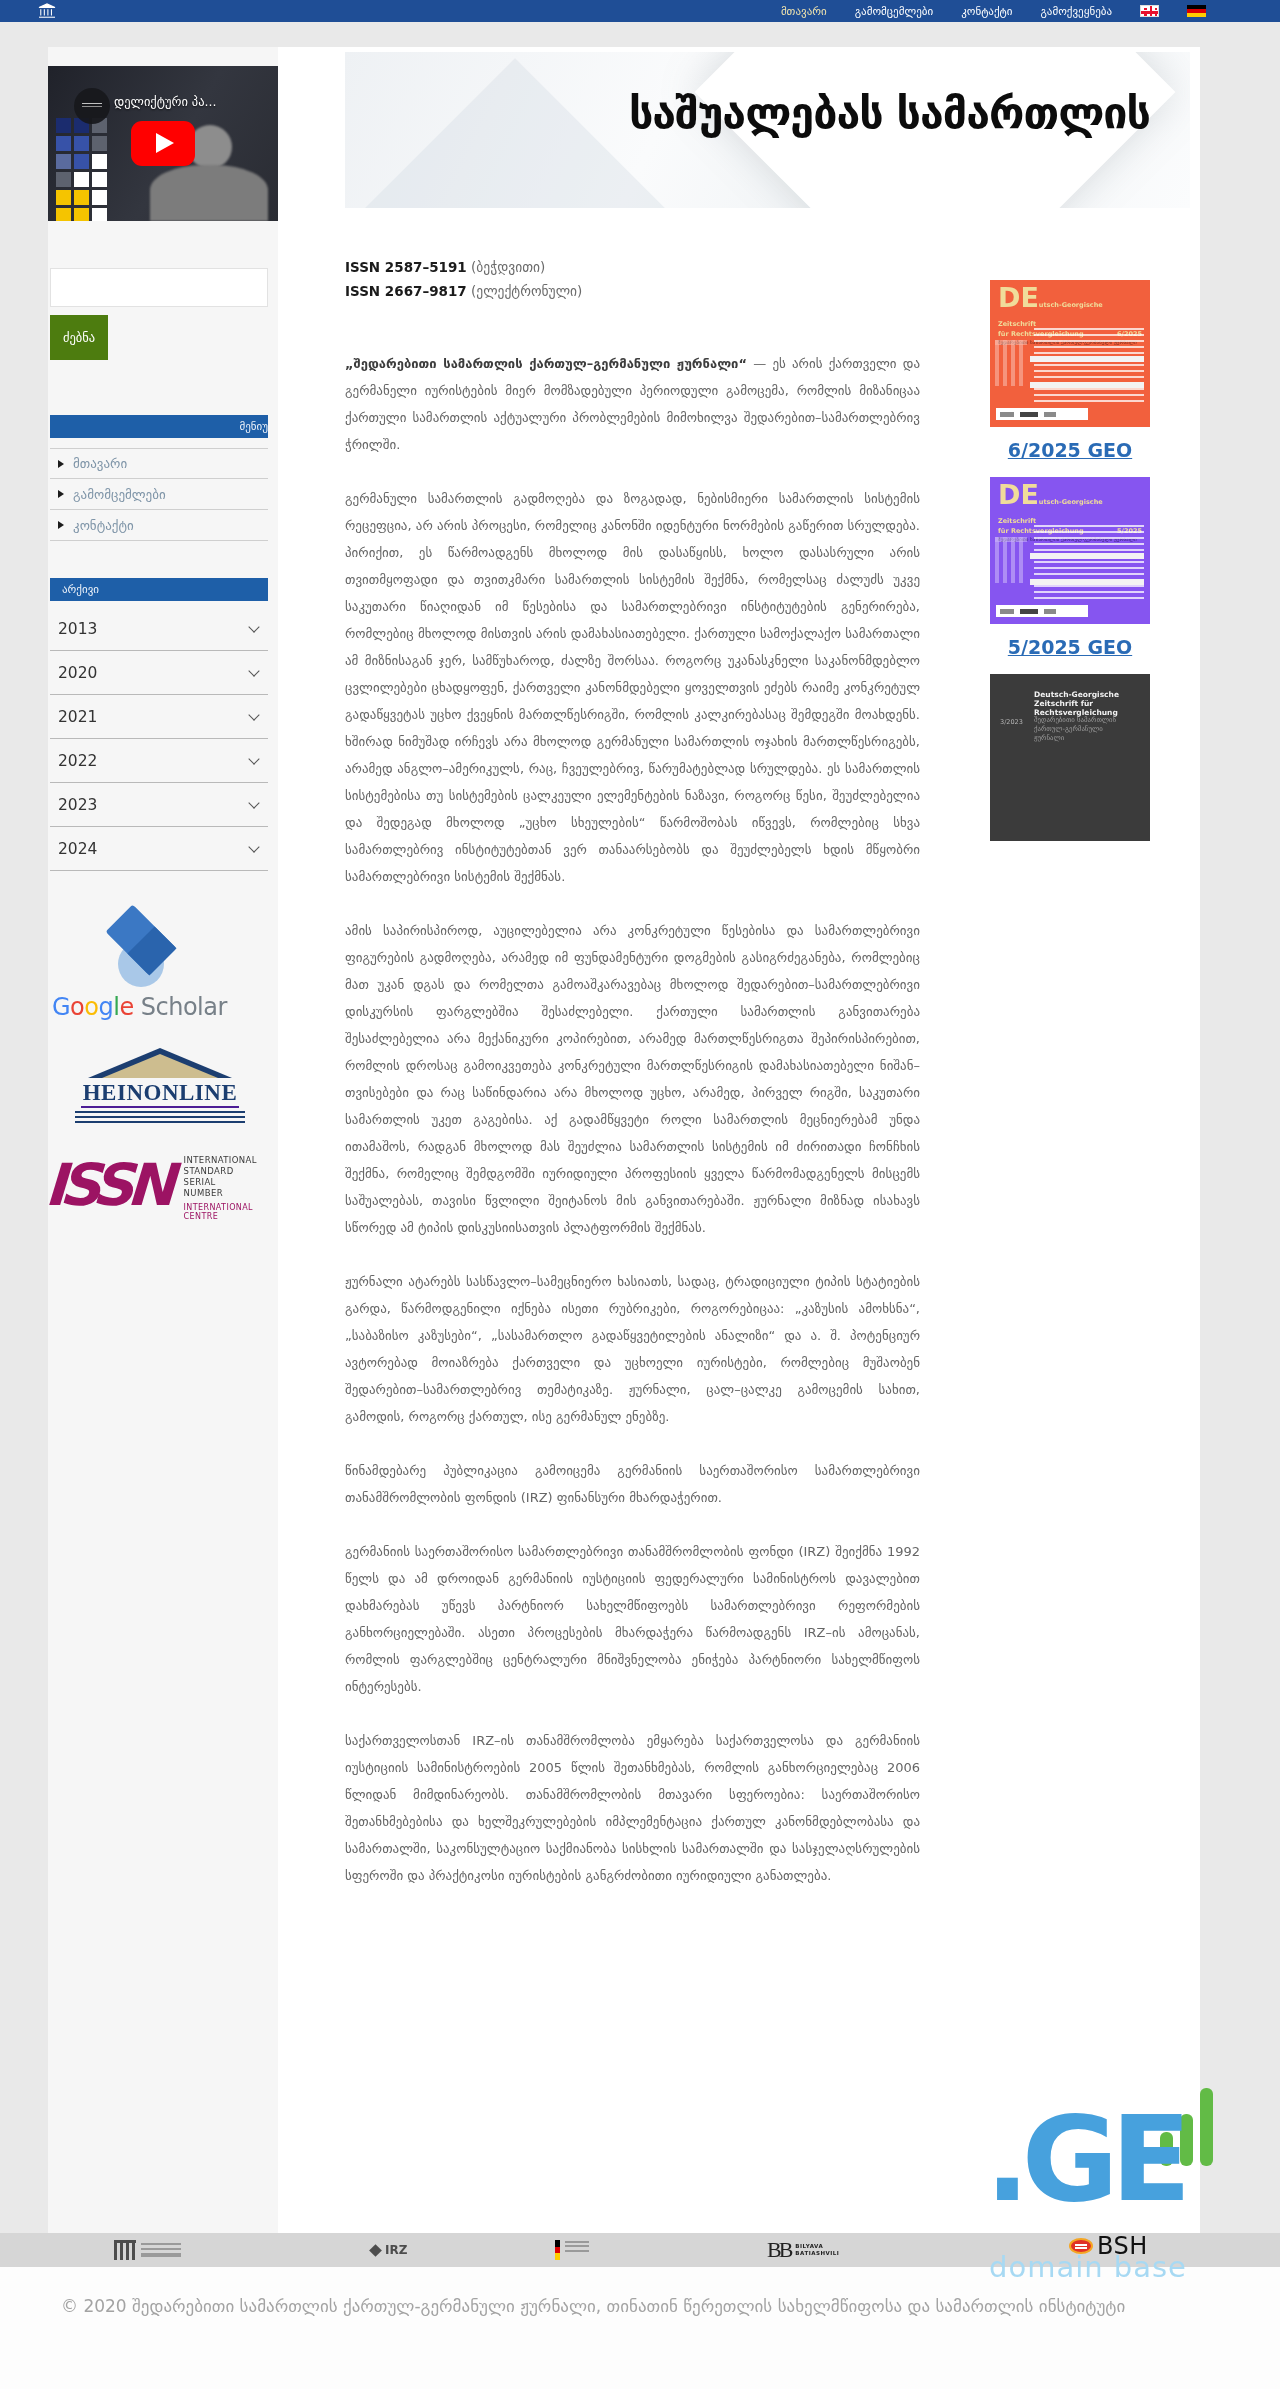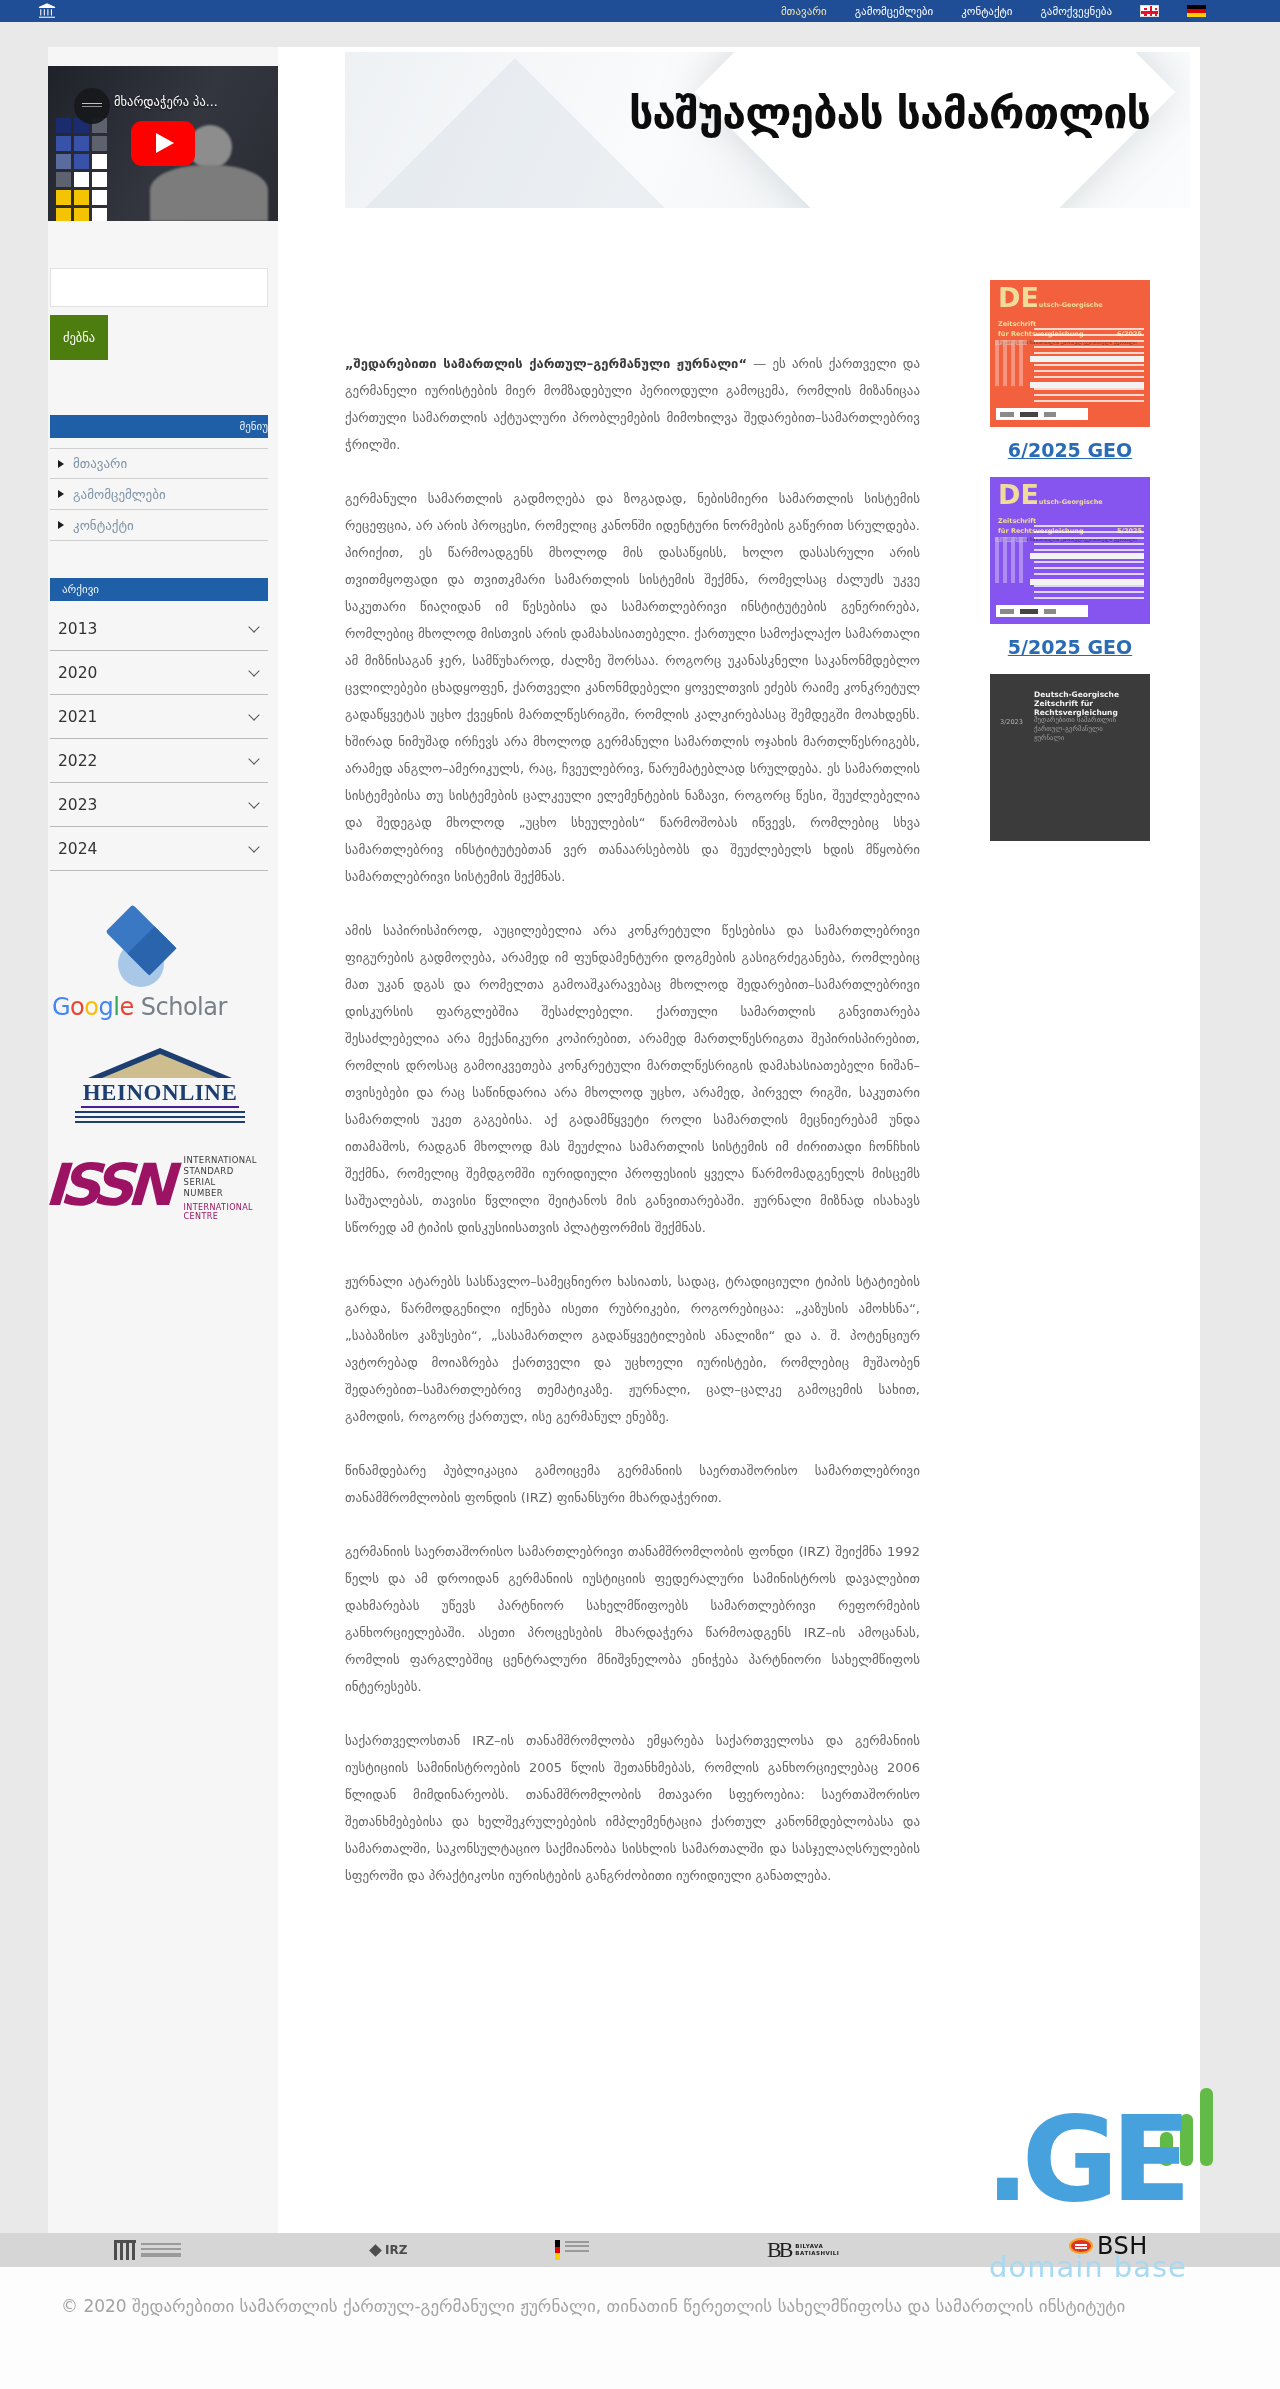--- a/index.html
+++ b/index.html
@@ -247,21 +247,21 @@
           <span class="px-white"></span>
           <span class="px-white"></span>
         <span class="px-yellow"></span>
           <span class="px-yellow"></span>
           <span class="px-white"></span>
         <span class="px-yellow"></span>
           <span class="px-yellow"></span>
           <span class="px-white"></span>
       </div>
       <div class="channel-badge"></div>
-      <div class="video-title">მხარდაჭერა პა...</div>
+      <div class="video-title">დელიქტური პა...</div>
       <div class="person">
         <div class="head"></div>
           <div class="torso"></div>
       </div>
       <div class="yt-play"></div>
     </div>
 
     <input class="search-input" type="text" style="">
     <button class="search-btn">ძებნა</button>
 
@@ -332,20 +332,24 @@
         <div class="ln">NUMBER</div>
         <div class="centre">INTERNATIONAL CENTRE</div>
       </div>
     </div>
   </div>
 
   <div class="banner">
     <div class="banner-title">საშუალებას სამართლის</div>
   </div>
 
+  <div class="issn-pub">
+    <div class="row"><span class="code">ISSN 2587–5191</span> <span>(ბეჭდვითი)</span></div>
+    <div class="row"><span class="code">ISSN 2667–9817</span> <span>(ელექტრონული)</span></div>
+  </div>
 
   <div class="article">
     <p><span class="lead">„შედარებითი სამართლის ქართულ–გერმანული ჟურნალი“</span><span> — ეს არის ქართველი და გერმანელი იურისტების მიერ მომზადებული პერიოდული გამოცემა, რომლის მიზანიცაა ქართული სამართლის აქტუალური პრობლემების მიმოხილვა შედარებით–სამართლებრივ ჭრილში.</span></p>
     <p>გერმანული სამართლის გადმოღება და ზოგადად, ნებისმიერი სამართლის სისტემის რეცეფცია, არ არის პროცესი, რომელიც კანონში იდენტური ნორმების გაწერით სრულდება. პირიქით, ეს წარმოადგენს მხოლოდ მის დასაწყისს, ხოლო დასასრული არის თვითმყოფადი და თვითკმარი სამართლის სისტემის შექმნა, რომელსაც ძალუძს უკვე საკუთარი წიაღიდან იმ წესებისა და სამართლებრივი ინსტიტუტების გენერირება, რომლებიც მხოლოდ მისთვის არის დამახასიათებელი. ქართული სამოქალაქო სამართალი ამ მიზნისაგან ჯერ, სამწუხაროდ, ძალზე შორსაა. როგორც უკანასკნელი საკანონმდებლო ცვლილებები ცხადყოფენ, ქართველი კანონმდებელი ყოველთვის ეძებს რაიმე კონკრეტულ გადაწყვეტას უცხო ქვეყნის მართლწესრიგში, რომლის კალკირებასაც შემდეგში მოახდენს. ხშირად ნიმუშად ირჩევს არა მხოლოდ გერმანული სამართლის ოჯახის მართლწესრიგებს, არამედ ანგლო–ამერიკულს, რაც, ჩვეულებრივ, წარუმატებლად სრულდება. ეს სამართლის სისტემებისა თუ სისტემების ცალკეული ელემენტების ნაზავი, როგორც წესი, შეუძლებელია და შედეგად მხოლოდ „უცხო სხეულების“ წარმოშობას იწვევს, რომლებიც სხვა სამართლებრივ ინსტიტუტებთან ვერ თანაარსებობს და შეუძლებელს ხდის მწყობრი სამართლებრივი სისტემის შექმნას.</p>
     <p>ამის საპირისპიროდ, აუცილებელია არა კონკრეტული წესებისა და სამართლებრივი ფიგურების გადმოღება, არამედ იმ ფუნდამენტური დოგმების გასიგრძეგანება, რომლებიც მათ უკან დგას და რომელთა გამოაშკარავებაც მხოლოდ შედარებით–სამართლებრივი დისკურსის ფარგლებშია შესაძლებელი. ქართული სამართლის განვითარება შესაძლებელია არა მექანიკური კოპირებით, არამედ მართლწესრიგთა შეპირისპირებით, რომლის დროსაც გამოიკვეთება კონკრეტული მართლწესრიგის დამახასიათებელი ნიშან–თვისებები და რაც საწინდარია არა მხოლოდ უცხო, არამედ, პირველ რიგში, საკუთარი სამართლის უკეთ გაგებისა. აქ გადამწყვეტი როლი სამართლის მეცნიერებამ უნდა ითამაშოს, რადგან მხოლოდ მას შეუძლია სამართლის სისტემის იმ ძირითადი ჩონჩხის შექმნა, რომელიც შემდგომში იურიდიული პროფესიის ყველა წარმომადგენელს მისცემს საშუალებას, თავისი წვლილი შეიტანოს მის განვითარებაში. ჟურნალი მიზნად ისახავს სწორედ ამ ტიპის დისკუსიისათვის პლატფორმის შექმნას.</p>
     <p>ჟურნალი ატარებს სასწავლო–სამეცნიერო ხასიათს, სადაც, ტრადიციული ტიპის სტატიების გარდა, წარმოდგენილი იქნება ისეთი რუბრიკები, როგორებიცაა: „კაზუსის ამოხსნა“, „საბაზისო კაზუსები“, „სასამართლო გადაწყვეტილების ანალიზი“ და ა. შ. პოტენციურ ავტორებად მოიაზრება ქართველი და უცხოელი იურისტები, რომლებიც მუშაობენ შედარებით–სამართლებრივ თემატიკაზე. ჟურნალი, ცალ–ცალკე გამოცემის სახით, გამოდის, როგორც ქართულ, ისე გერმანულ ენებზე.</p>
     <p>წინამდებარე პუბლიკაცია გამოიცემა გერმანიის საერთაშორისო სამართლებრივი თანამშრომლობის ფონდის (IRZ) ფინანსური მხარდაჭერით.</p>
     <p>გერმანიის საერთაშორისო სამართლებრივი თანამშრომლობის ფონდი (IRZ) შეიქმნა 1992 წელს და ამ დროიდან გერმანიის იუსტიციის ფედერალური სამინისტროს დავალებით დახმარებას უწევს პარტნიორ სახელმწიფოებს სამართლებრივი რეფორმების განხორციელებაში. ასეთი პროცესების მხარდაჭერა წარმოადგენს IRZ–ის ამოცანას, რომლის ფარგლებშიც ცენტრალური მნიშვნელობა ენიჭება პარტნიორი სახელმწიფოს ინტერესებს.</p>
     <p>საქართველოსთან IRZ–ის თანამშრომლობა ემყარება საქართველოსა და გერმანიის იუსტიციის სამინისტროების 2005 წლის შეთანხმებას, რომლის განხორციელებაც 2006 წლიდან მიმდინარეობს. თანამშრომლობის მთავარი სფეროებია: საერთაშორისო შეთანხმებებისა და ხელშეკრულებების იმპლემენტაცია ქართულ კანონმდებლობასა და სამართალში, საკონსულტაციო საქმიანობა სისხლის სამართალში და სასჯელაღსრულების სფეროში და პრაქტიკოსი იურისტების განგრძობითი იურიდიული განათლება.</p>
   </div>

